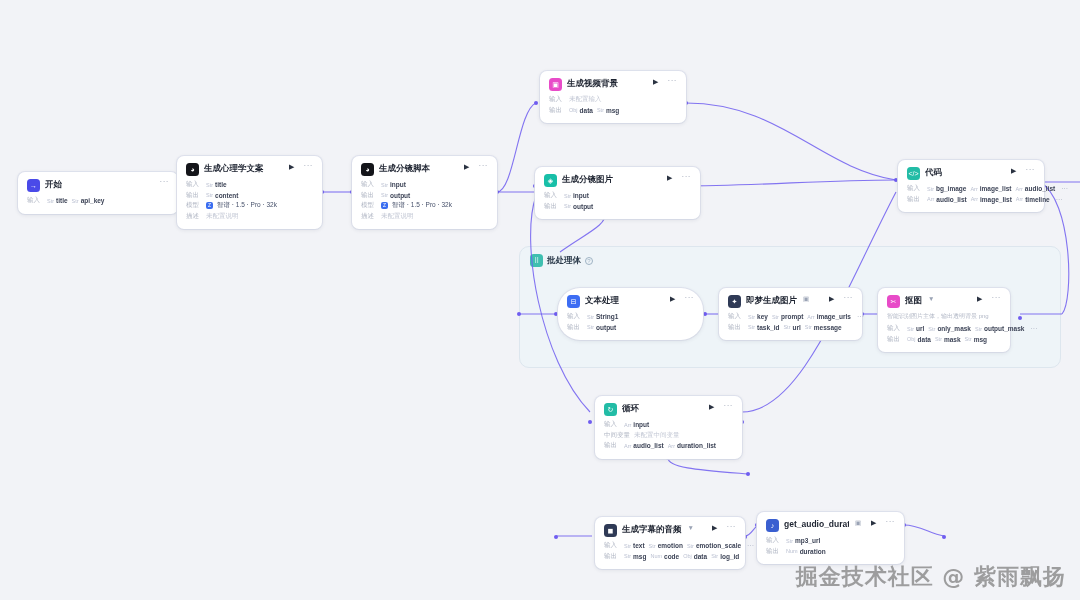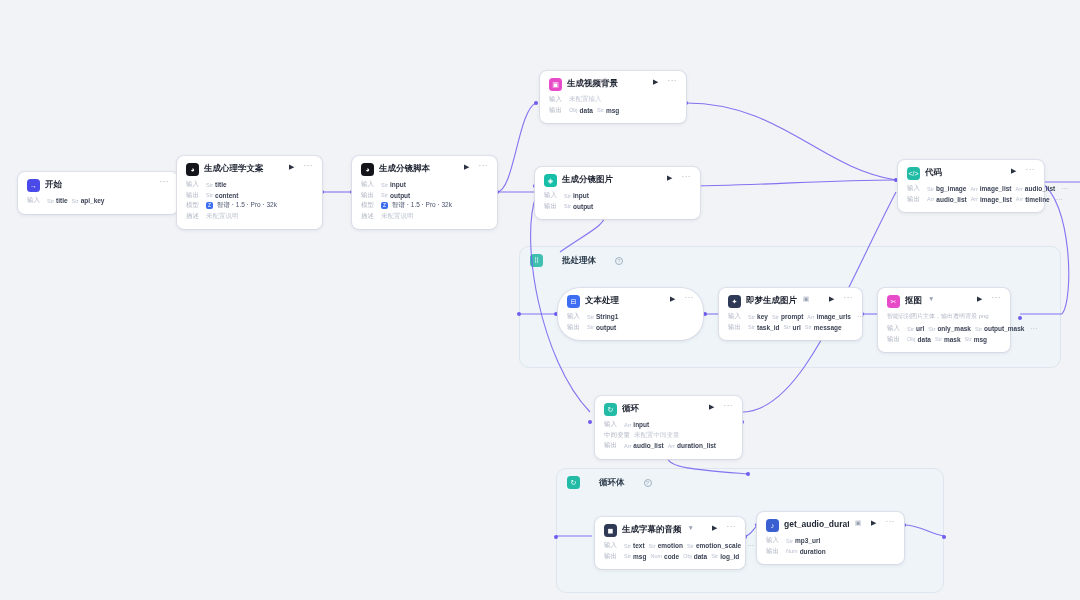--- a/index.html
+++ b/index.html
@@ -24,21 +24,21 @@
 
   
   .group {
     position: absolute;
     background: #eef4f8;
     border: 1px solid #dde6ee;
     border-radius: 10px;
     z-index: 2;
   }
   .group-head {
-    display: flex; align-items: center; gap: 19px;
+    display: flex; align-items: center; gap: 4px;
     padding: 7px 10px 0 10px;
   }
   .group-title { font-size: 8.5px; color: #2b3a4a; font-weight: bold; }
   .group-info {
     width: 8px; height: 8px; border-radius: 50%;
     border: 1px solid #9fb3c4; color: #9fb3c4;
     font-size: 6px; line-height: 7px; text-align: center;
   }
   .gicon {
     width: 13px; height: 13px; border-radius: 3.5px;
@@ -187,27 +187,20 @@
   </svg>
 
   <div class="group" style="left:519px; top:246px; width:542px; height:122px;">
     <div class="group-head">
       <span class="gicon" style="background:#3fbfb0">⠿</span>
       <span class="group-title">批处理体</span>
       <span class="group-info">?</span>
     </div>
   </div>
 
-  <div class="group" style="left:556px; top:468px; width:388px; height:125px;">
-    <div class="group-head">
-      <span class="gicon" style="background:#22bca6">↻</span>
-      <span class="group-title">循环体</span>
-      <span class="group-info">?</span>
-    </div>
-  </div>
 
   <div class="node" id="n-start" style="left:18px; top:172px; width:160px;">
       <div class="node-head">
         <span class="nicon" style="background: rgb(74, 74, 232);">→</span>
         <span class="ntitle">开始</span>
         <span class="nspacer"></span>
         <span class="ndots">···</span>
       </div>
       <div class="row">
         <span class="rlabel">输入</span>
@@ -584,13 +577,14 @@
       </div>
       <div class="row">
         <span class="rlabel">输出</span>
         <span class="chip">
           <span class="t">Num</span>
           <span>duration</span>
         </span>
       </div>
     </div>
 
+  <div class="watermark">掘金技术社区 @ 紫雨飘扬</div>
 </div>
 
 </body></html>

